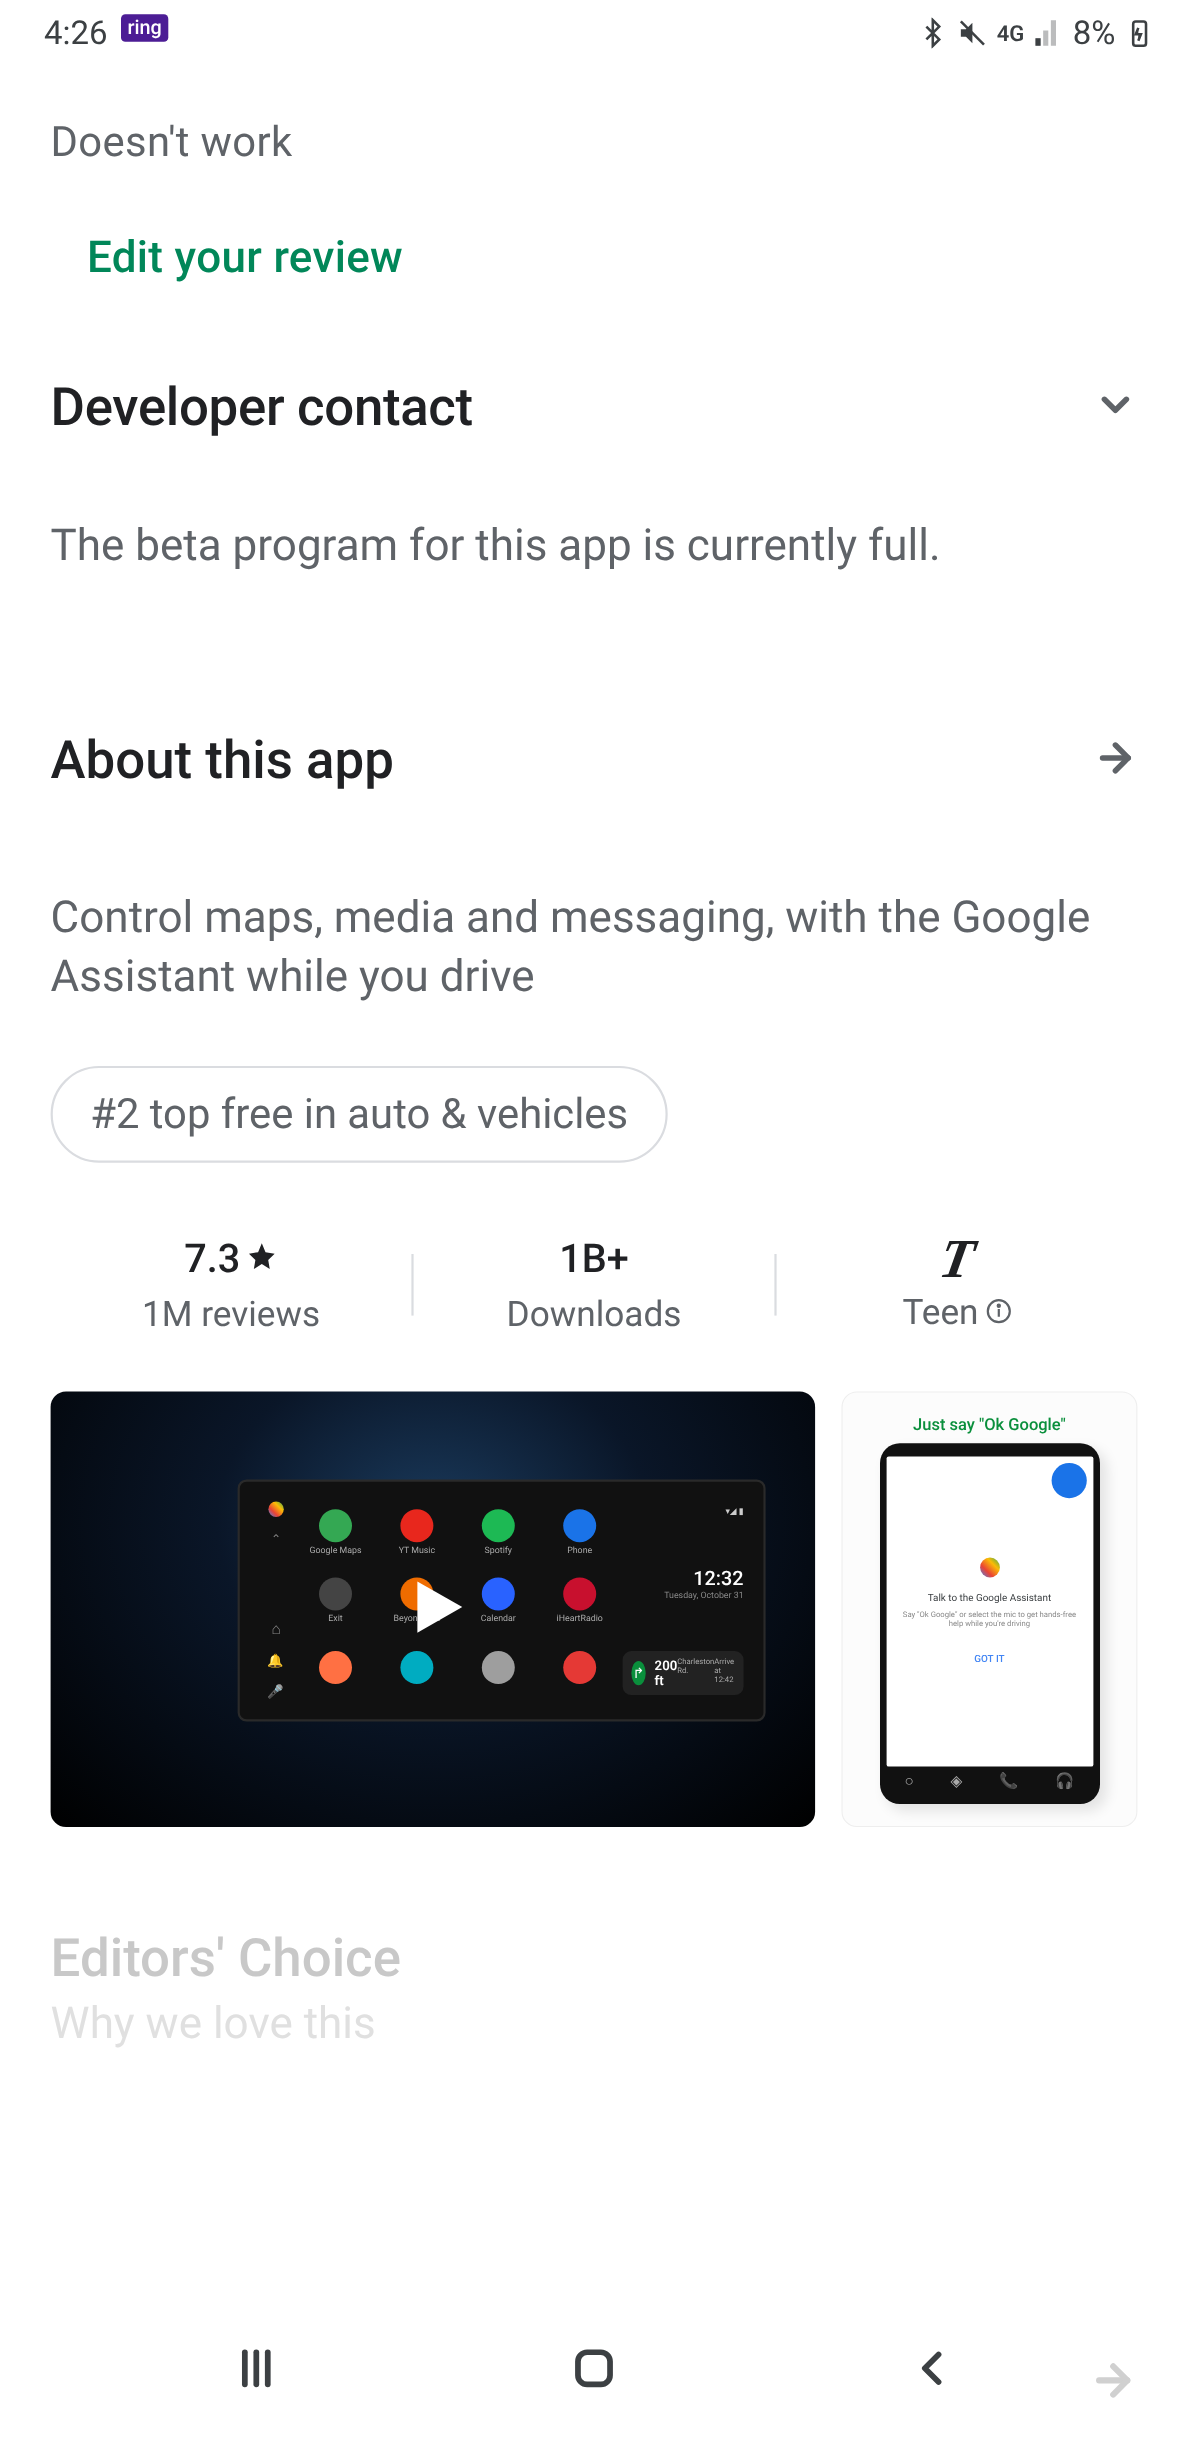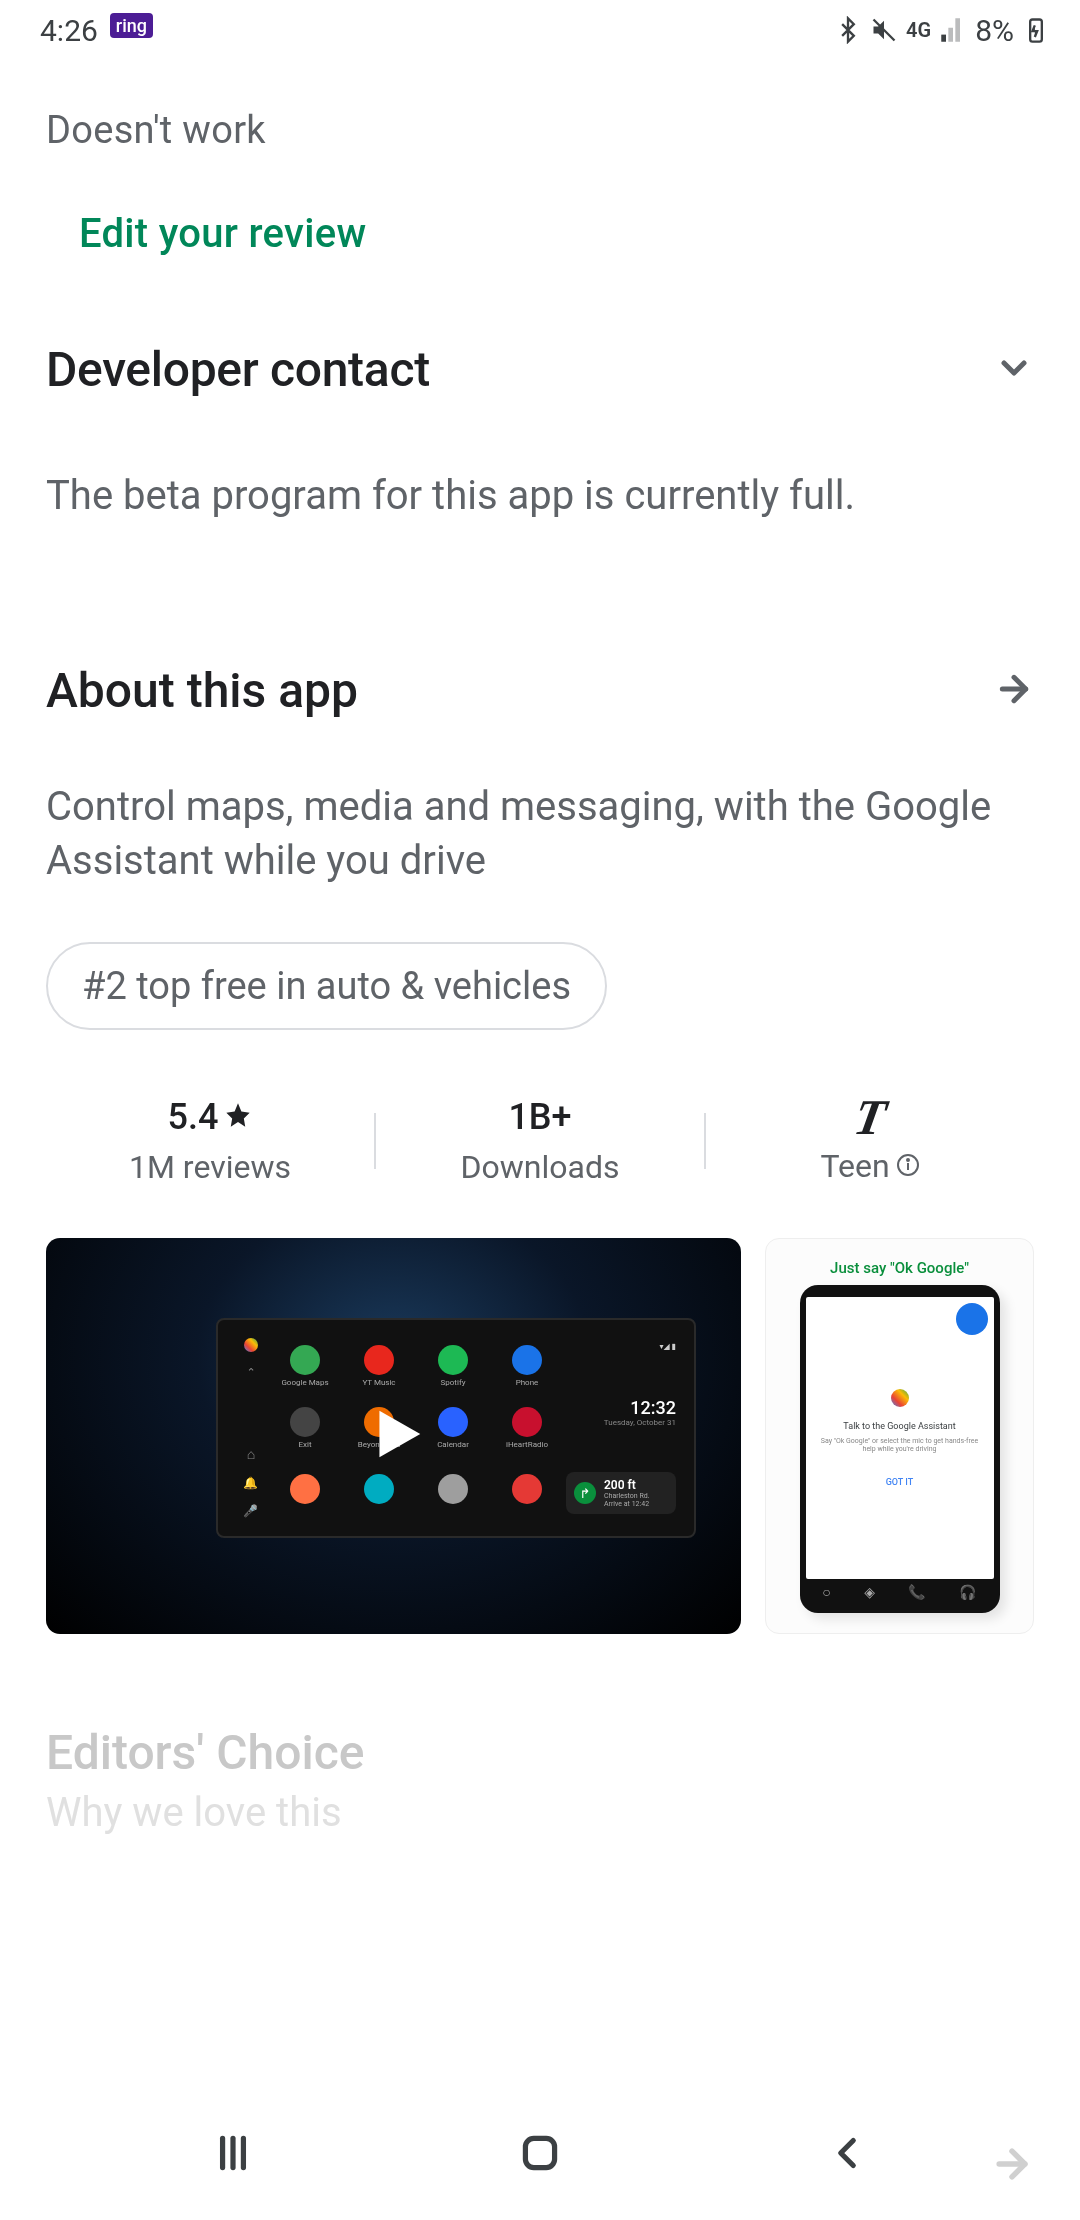--- a/index.html
+++ b/index.html
@@ -79,21 +79,21 @@
       margin-top: 140px;
     }
     .about-header h2 {
       font-size: 48px;
       font-weight: 500;
       color: #202124;
     }
     .about-body {
       font-size: 40px;
       color: #5f6368;
-      margin-top: 61px;
+      margin-top: 88px;
       line-height: 1.35;
       max-width: 960px;
     }
     .chip {
       display: inline-block;
       border: 2px solid #dadce0;
       border-radius: 50px;
       padding: 20px 34px;
       font-size: 38px;
       color: #5f6368;
@@ -170,21 +170,21 @@
     .cs-left-dot { width: 14px; height: 14px; border-radius: 50%; background: #666; }
     .cs-grid { flex: 1; display: grid; grid-template-columns: repeat(4, 1fr); grid-template-rows: repeat(3, 1fr); gap: 6px 20px; padding: 0 12px; }
     .app-cell { display: flex; flex-direction: column; align-items: center; justify-content: center; gap: 3px; }
     .app-circle { width: 30px; height: 30px; border-radius: 50%; }
     .app-lbl { font-size: 8px; color: #aaa; white-space: nowrap; }
     .cs-right { width: 110px; display: flex; flex-direction: column; justify-content: space-between; padding: 4px 0; }
     .cs-time { color: #fff; font-size: 18px; font-weight: 500; text-align: right; }
     .cs-date { color: #888; font-size: 8px; text-align: right; }
     .cs-nav-card { background: #222; border-radius: 8px; padding: 6px 8px; display: flex; gap: 8px; align-items: center; }
     .nav-arrow { width: 22px; height: 22px; border-radius: 50%; background: #0a8f3c; display: flex; align-items: center; justify-content: center; color: #fff; font-size: 13px; }
-    .nav-txt { display: flex; flex-direction: column; }
+    .nav-txt { display: flex; flex-direction: row; }
     .nav-dist { color: #fff; font-size: 12px; font-weight: 600; }
     .nav-dest { color: #aaa; font-size: 7px; }
     .screenshot-card {
       width: 270px;
       height: 396px;
       background: #fcfcfc;
       border-radius: 14px;
       position: relative;
       display: flex;
       flex-direction: column;
@@ -308,21 +308,21 @@
         </svg>
     </span>
   </div>
   <p class="about-body">Control maps, media and messaging, with the Google Assistant while you drive</p>
   <span class="chip">#2 top free in auto &amp; vehicles</span>
 
   
   <div class="stats-row">
     <div class="stat">
       <div class="stat-top">
-        <span>5.4</span>
+        <span>7.3</span>
         <span class="star-mini">
           <svg viewBox="0 0 24 24" fill="#202124">
               <path d="M12 2l2.9 6.9L22 10l-5 4.9 1.2 7.1L12 18l-6.2 4 1.2-7.1L2 10l7.1-1.1L12 2z"></path>
             </svg>
         </span>
       </div>
       <div class="stat-bottom">1M reviews</div>
     </div>
     <div class="stat-divider"></div>
     <div class="stat">

